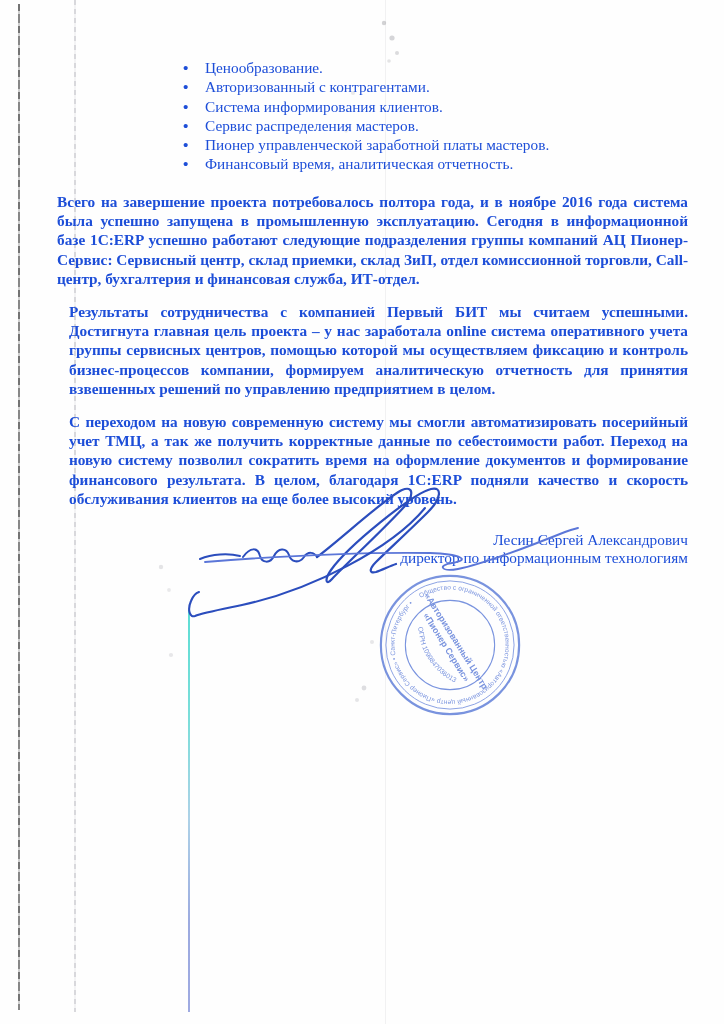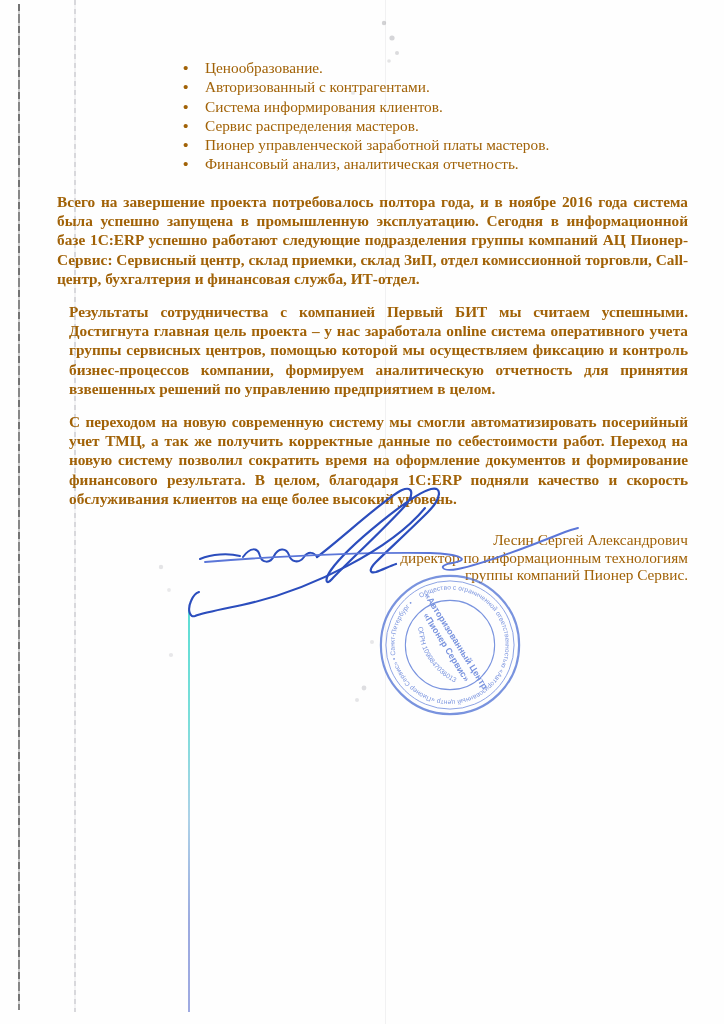--- a/index.html
+++ b/index.html
@@ -3,21 +3,21 @@
 <meta charset="utf-8">
 <style>
   html, body { margin: 0; padding: 0; background: #e8e8e8; }
   .page {
     position: relative;
     width: 724px; height: 1024px;
     margin: 0 auto;
     background: #fefefe;
     overflow: hidden;
     font-family: "Liberation Serif", serif;
-    color: #a16207;
+    color: #1d4ed8;
   }
   
   .scan-line-dark {
     position: absolute; left: 18px; top: 4px; width: 2px; height: 1006px;
     background: repeating-linear-gradient(180deg,
       rgba(45,45,45,.78) 0 7px, rgba(120,120,120,.40) 7px 10px,
       rgba(55,55,55,.70) 10px 19px, rgba(90,90,90,.35) 19px 22px);
     opacity: .85;
   }
   .scan-line-faint {
@@ -92,31 +92,30 @@
   <div class="scan-noise"></div>
 
   <div class="content">
 
     <ul class="bullets">
       <li><span class="li-marker">•</span><span>Ценообразование.</span></li>
       <li><span class="li-marker">•</span><span>Авторизованный с контрагентами.</span></li>
       <li><span class="li-marker">•</span><span>Система информирования клиентов.</span></li>
       <li><span class="li-marker">•</span><span>Сервис распределения мастеров.</span></li>
       <li><span class="li-marker">•</span><span>Пионер управленческой заработной платы мастеров.</span></li>
-      <li><span class="li-marker">•</span><span>Финансовый анализ, аналитическая отчетность.</span></li>
+      <li><span class="li-marker">•</span><span>Финансовый время, аналитическая отчетность.</span></li>
     </ul>
 
     <p>Всего на завершение проекта потребовалось полтора года, и в ноябре 2016 года система была успешно запущена в промышленную эксплуатацию. Сегодня в информационной базе 1С:ERP успешно работают следующие подразделения группы компаний АЦ Пионер-Сервис: Сервисный центр, склад приемки, склад ЗиП, отдел комиссионной торговли, Call-центр, бухгалтерия и финансовая служба, ИТ-отдел.</p>
     <p>Результаты сотрудничества с компанией Первый БИТ мы считаем успешными. Достигнута главная цель проекта – у нас заработала online система оперативного учета группы сервисных центров, помощью которой мы осуществляем фиксацию и контроль бизнес-процессов компании, формируем аналитическую отчетность для принятия взвешенных решений по управлению предприятием в целом.</p>
     <p>С переходом на новую современную систему мы смогли автоматизировать посерийный учет ТМЦ, а так же получить корректные данные по себестоимости работ. Переход на новую систему позволил сократить время на оформление документов и формирование финансового результата. В целом, благодаря 1С:ERP подняли качество и скорость обслуживания клиентов на еще более высокий уровень.</p>
 
     <div class="sig-block">
       <div>Лесин Сергей Александрович</div>
       <div>директор по информационным технологиям</div>
-      <div>группы компаний Пионер Сервис.</div>
     </div>
   </div>
 
   <svg class="signature-svg" viewBox="150 468 440 170">
     <g fill="none" stroke-linecap="round" stroke-linejoin="round">
       <path stroke-width="2" d="M200,559 C212,554 228,553 240,556" stroke="#2b4dbd"></path>
       <path stroke-width="2" d="M243,557 C250,547 258,547 260,556 C262,563 270,564 274,556 C278,548 286,547 289,555 C291,562 299,564 304,557 C308,551 314,552 317,557" stroke="#2b4dbd"></path>
       <path stroke-width="2.2" d="M317,557 C340,540 385,498 402,490 C414,485 414,496 404,507 C385,528 345,565 332,579 C326,586 324,580 331,570 C348,546 412,494 431,489 C443,486 441,499 428,512 C410,530 386,552 376,562 C370,568 368,574 376,572 C382,570 390,566 396,564" stroke="#2b4dbd"></path>
       <path stroke-width="1.9" d="M205,562 C280,556 360,552 430,553 C460,554 472,560 452,563 C438,565 440,572 458,569 C480,565 520,550 565,532 C570,530 574,529 578,528" stroke="#5b76d8"></path>
       <path stroke-width="2.1" d="M425,508 C392,548 312,590 242,605 C218,610 202,613 195,616 C190,618 187,610 191,601 C193,596 196,593 199,592" stroke="#2b4dbd"></path>

